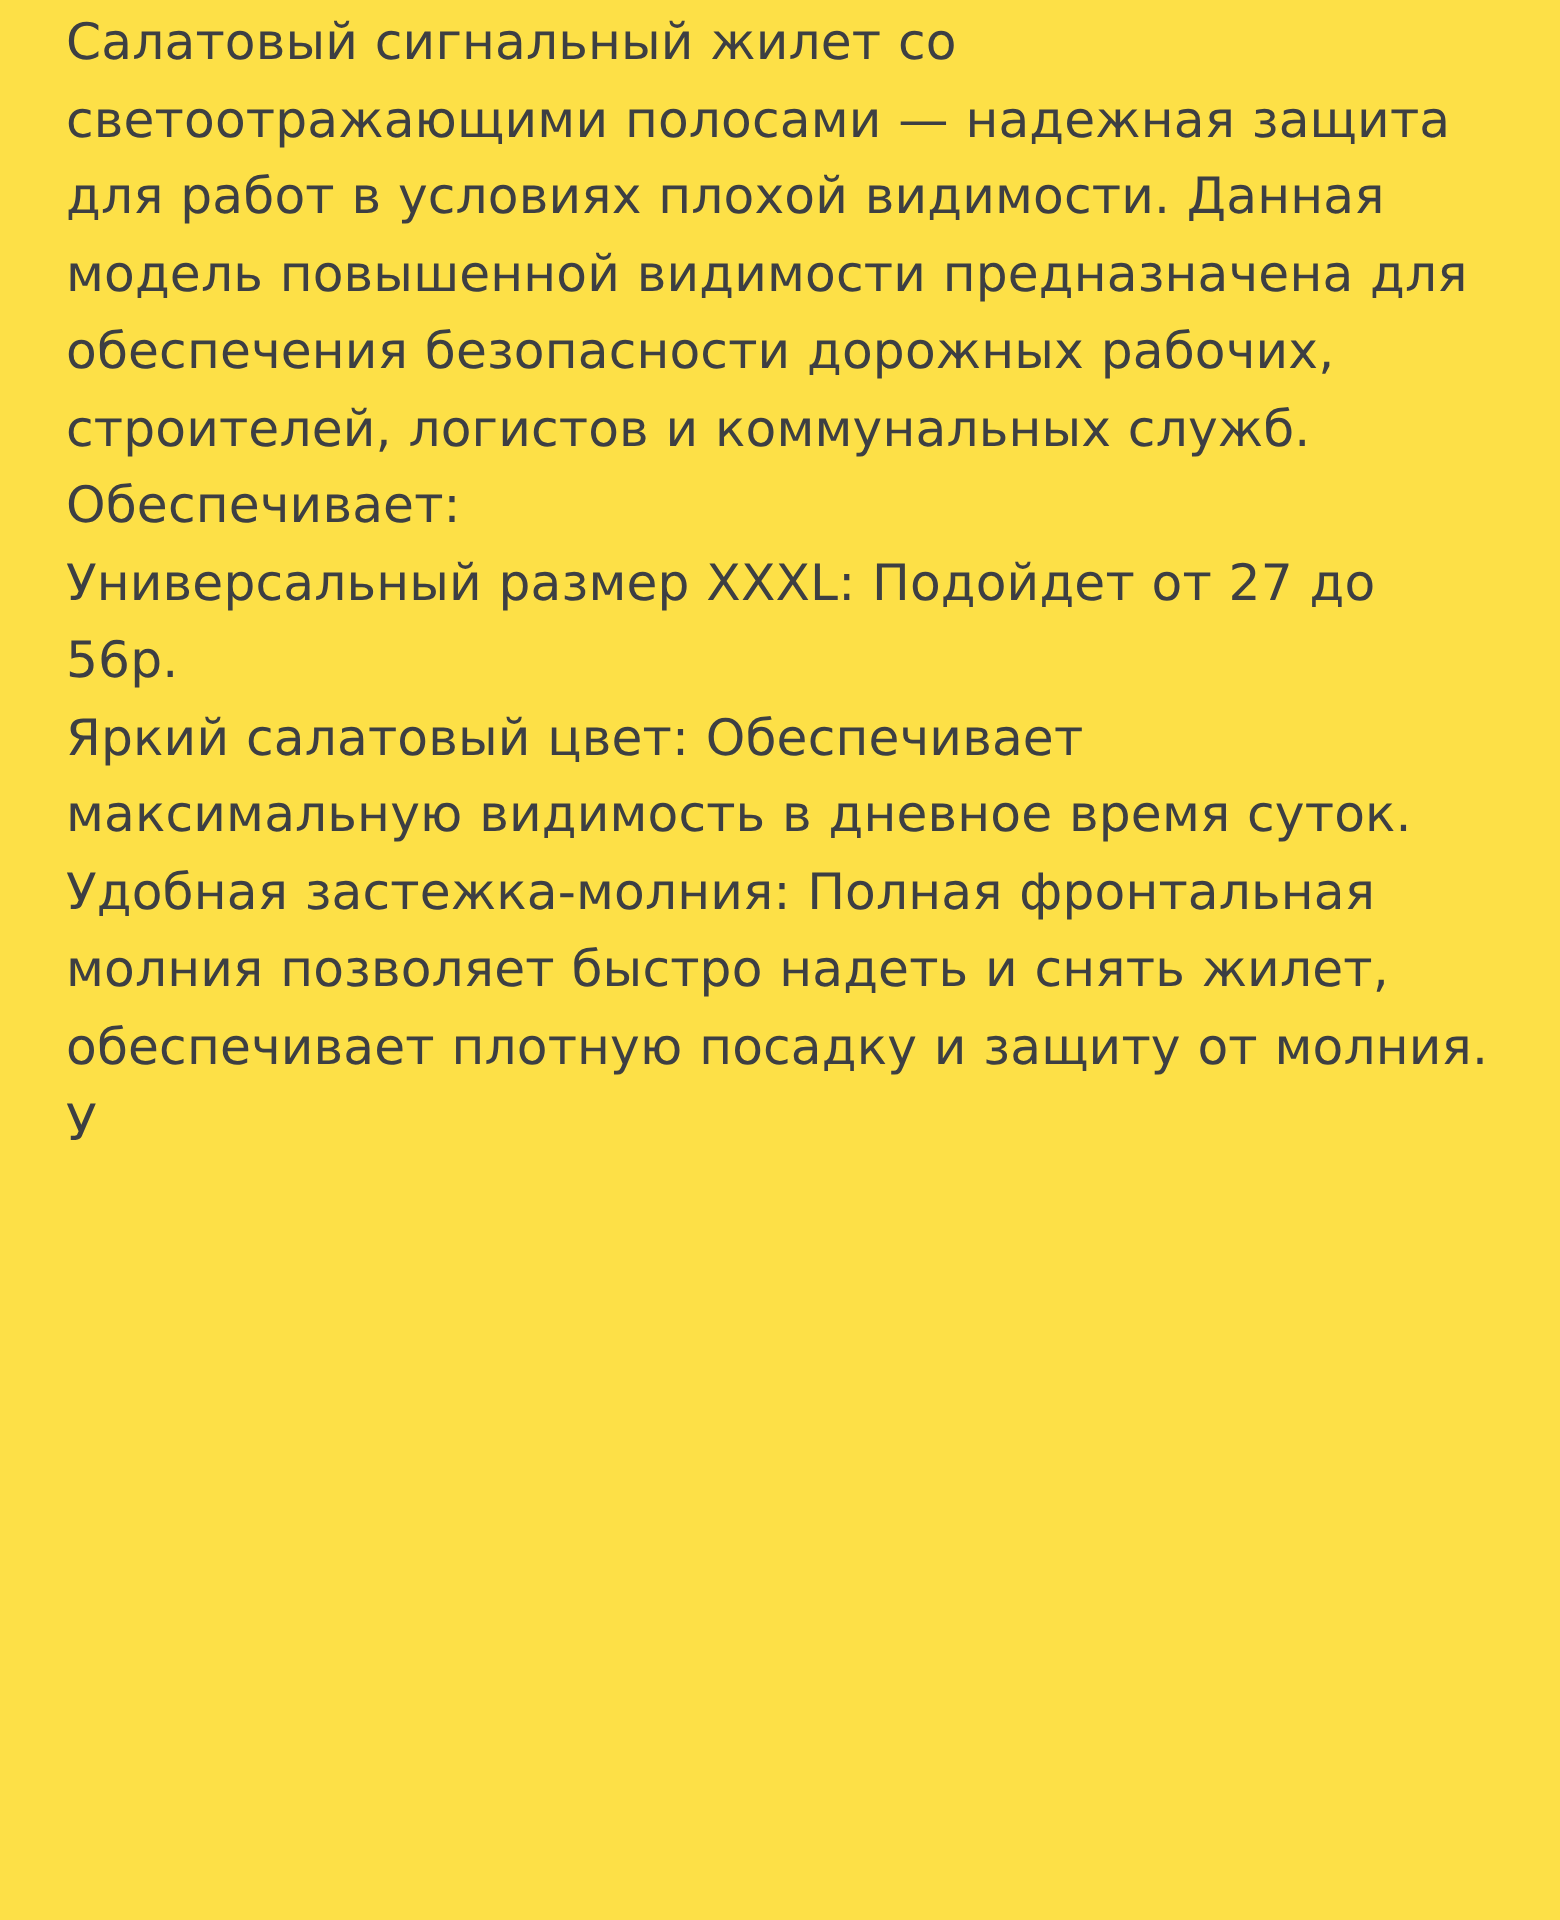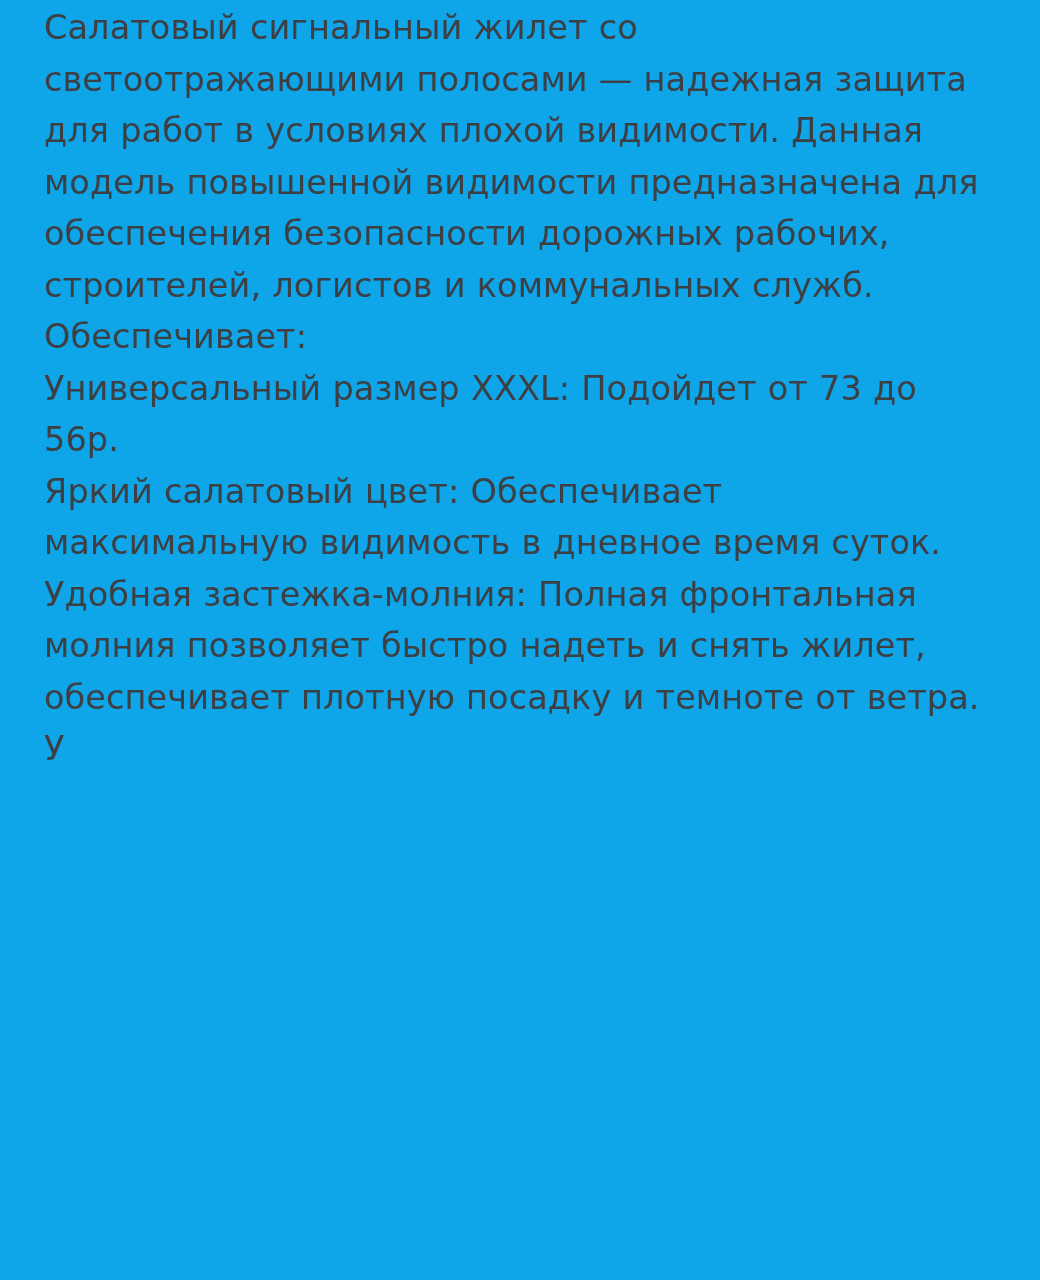--- a/index.html
+++ b/index.html
@@ -11,21 +11,21 @@
     width: 1040px;
     height: 1280px;
     overflow: hidden;
     font-family: "DejaVu Sans", sans-serif;
   }
   .page {
     box-sizing: border-box;
     width: 1040px;
     height: 1280px;
     padding: 0 44px;
-    background: #0ea5e9;
+    background: #fde047;
     overflow: hidden;
   }
   .desc {
     margin: 0;
     padding-top: 2px;
     color: #3d3f43;
     font-size: 33.5px;
     line-height: 51.5px;
     font-weight: 400;
     letter-spacing: 0.1px;
@@ -35,18 +35,18 @@
     display: block;
   }
 </style>
 </head>
 <body>
 
 <div class="page">
   <div class="desc">
     <span class="para">Салатовый сигнальный жилет со светоотражающими полосами — надежная защита для работ в условиях плохой видимости. Данная модель повышенной видимости предназначена для обеспечения безопасности дорожных рабочих, строителей, логистов и коммунальных служб.</span>
     <span class="para">Обеспечивает:</span>
-    <span class="para">Универсальный размер XXXL: Подойдет от 73 до 56р.</span>
+    <span class="para">Универсальный размер XXXL: Подойдет от 27 до 56р.</span>
     <span class="para">Яркий салатовый цвет: Обеспечивает максимальную видимость в дневное время суток.</span>
-    <span class="para">Удобная застежка-молния: Полная фронтальная молния позволяет быстро надеть и снять жилет, обеспечивает плотную посадку и темноте от ветра.</span>
+    <span class="para">Удобная застежка-молния: Полная фронтальная молния позволяет быстро надеть и снять жилет, обеспечивает плотную посадку и защиту от молния.</span>
     <span class="para">У</span>
   </div>
 </div>
 
 </body></html>

